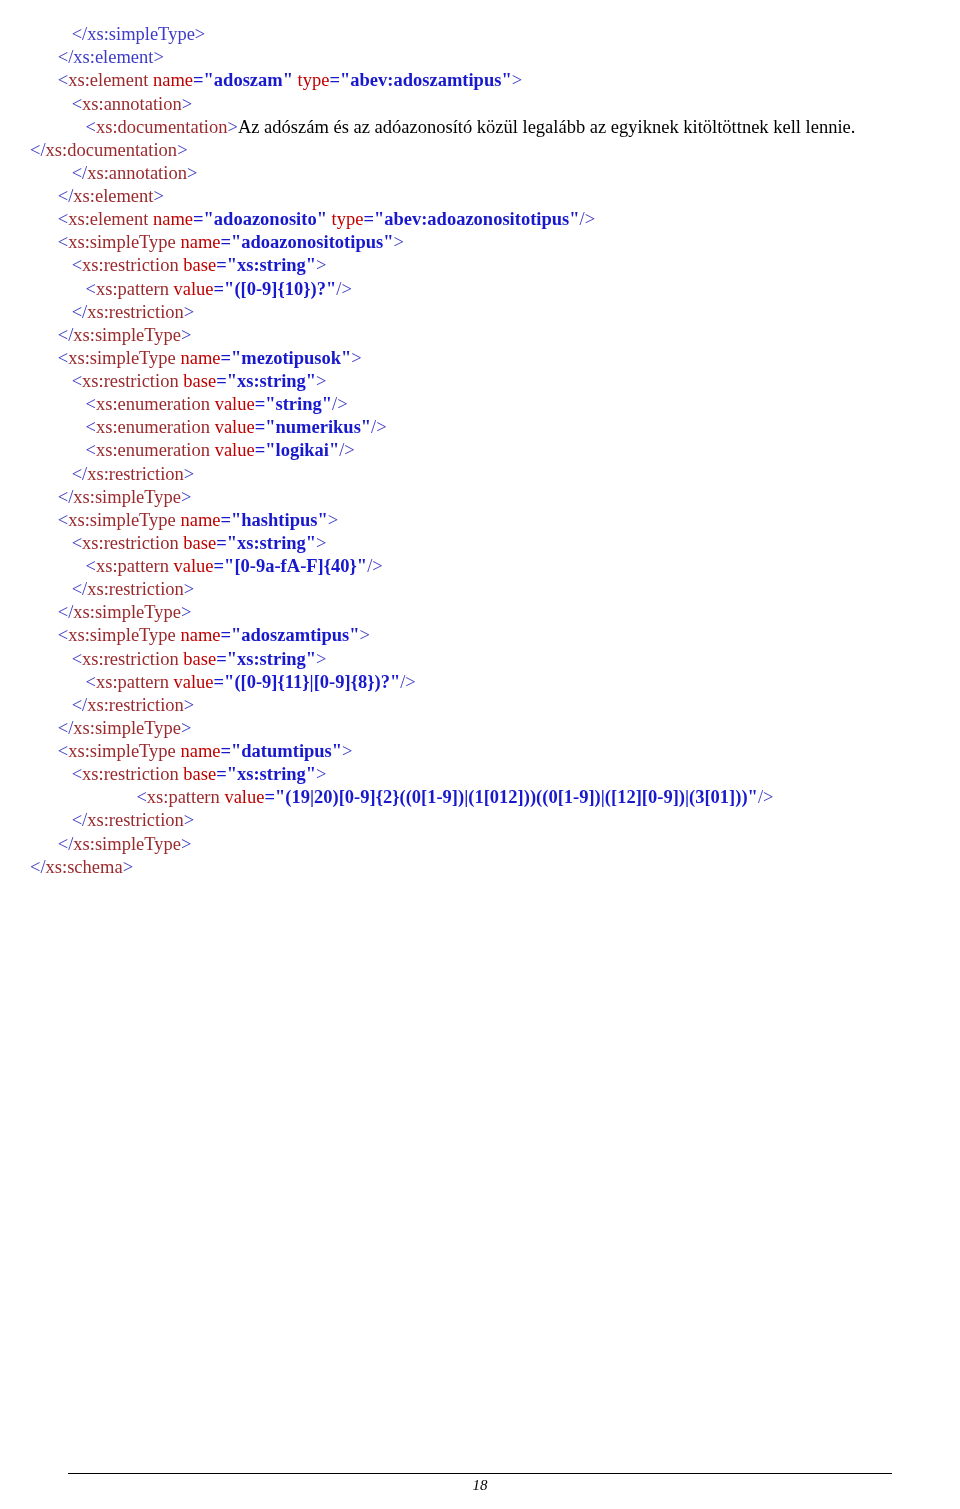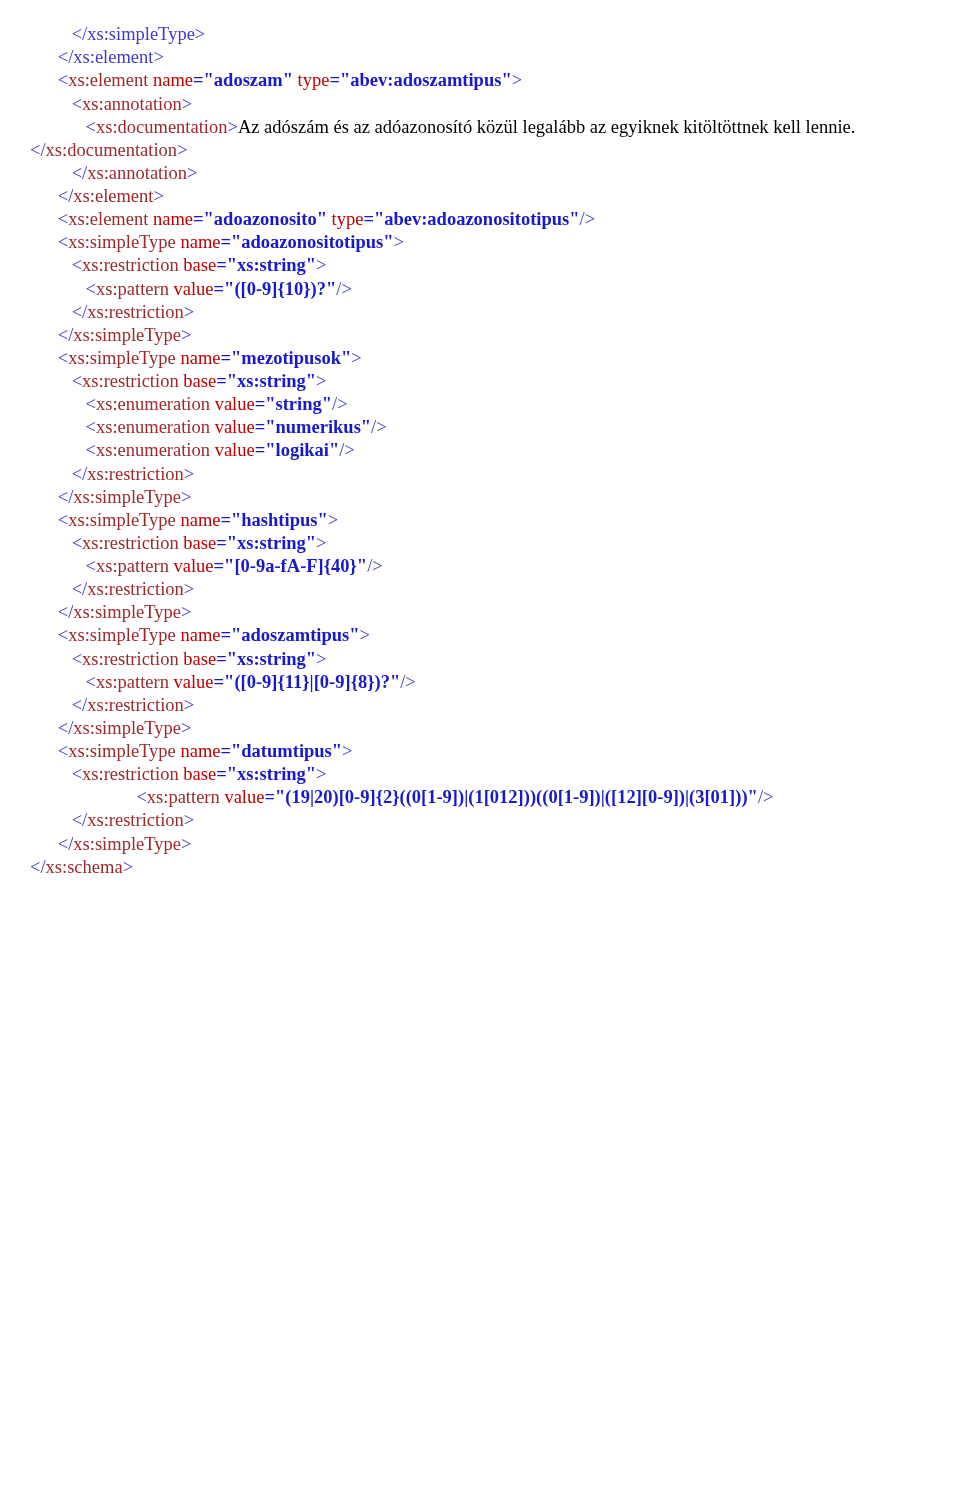--- a/index.html
+++ b/index.html
@@ -80,14 +80,18 @@
 <span><span class="tag">         &lt;/</span><span class="name">xs:restriction</span><span class="tag">&gt;</span></span>
 <span><span class="tag">      &lt;/</span><span class="name">xs:simpleType</span><span class="tag">&gt;</span></span>
 <span><span class="tag">      &lt;</span><span class="name">xs:simpleType</span><span class="attr"> name</span><span class="val">="datumtipus"</span><span class="tag">&gt;</span></span>
 <span><span class="tag">         &lt;</span><span class="name">xs:restriction</span><span class="attr"> base</span><span class="val">="xs:string"</span><span class="tag">&gt;</span></span>
 <span style="white-space:pre-wrap;"><span class="tag">                       &lt;</span><span class="name">xs:pattern</span><span class="attr"> value</span><span class="val">="(19|20)[0-9]{2}((0[1-9])|(1[012]))((0[1-9])|([12][0-9])|(3[01]))"</span><span class="tag">/&gt;</span></span>
 <span><span class="tag">         &lt;/</span><span class="name">xs:restriction</span><span class="tag">&gt;</span></span>
 <span><span class="tag">      &lt;/</span><span class="name">xs:simpleType</span><span class="tag">&gt;</span></span>
 <span><span class="tag">&lt;/</span><span class="name">xs:schema</span><span class="tag">&gt;</span></span>
 </div>
 
+<div class="footer">
+  <div class="line"></div>
+  <div class="num">18</div>
+</div>
 
 </div>
 
 </body></html>

